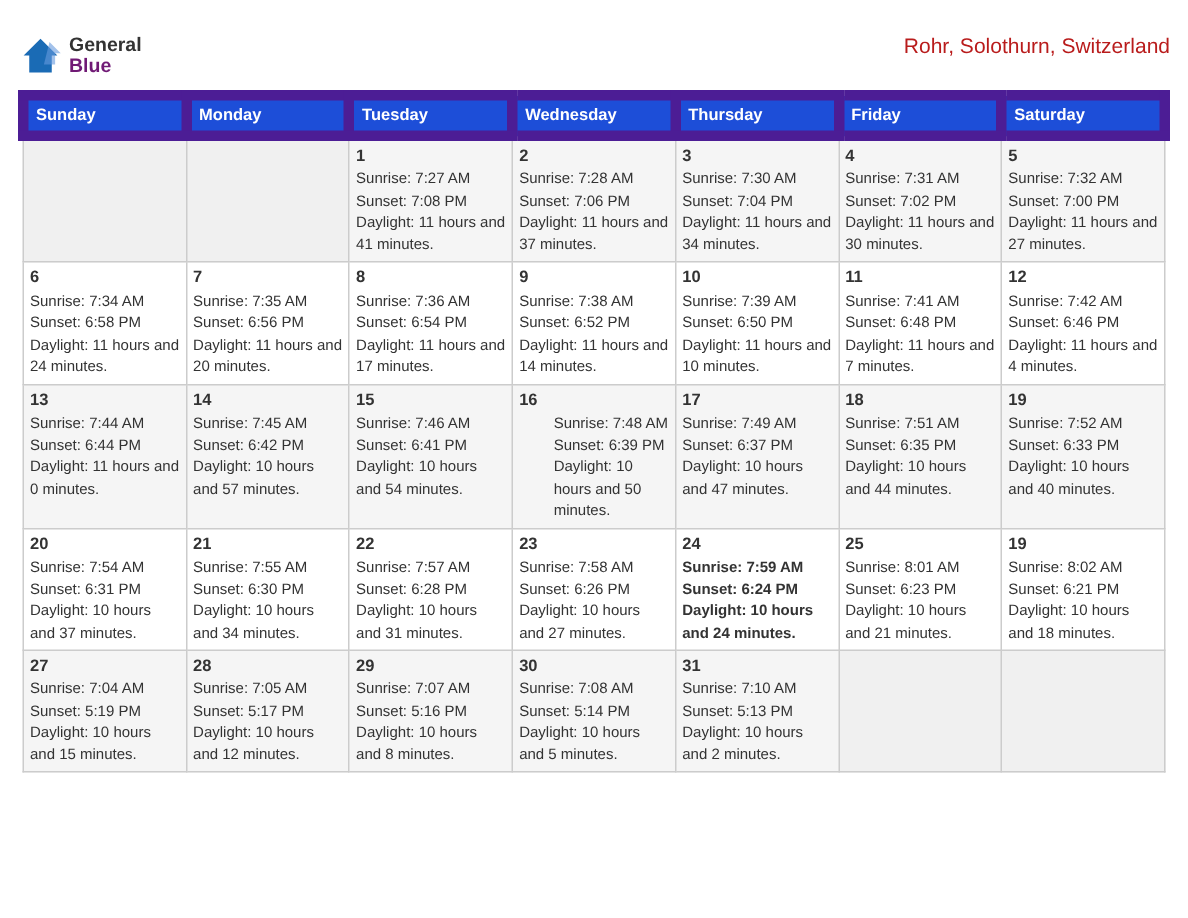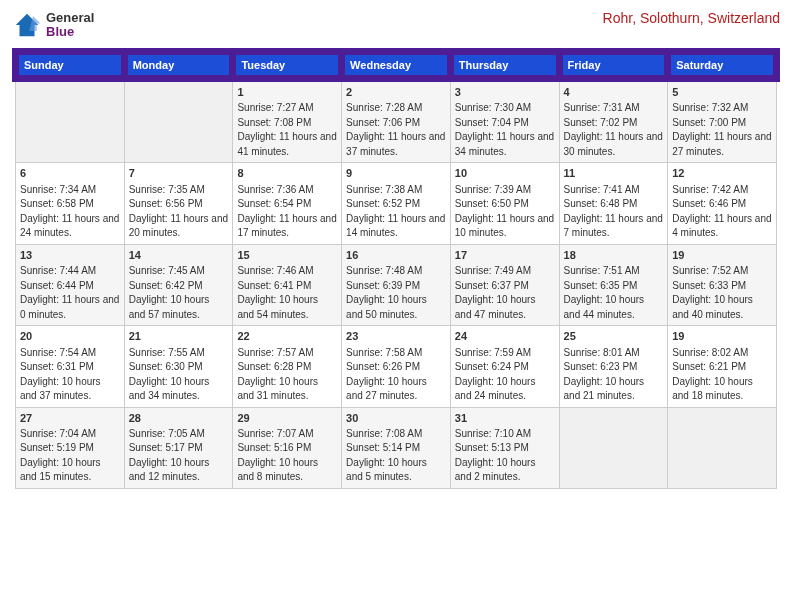--- a/index.html
+++ b/index.html
@@ -6,21 +6,21 @@
     body {
       font-family: Arial, sans-serif;
       background: #fff;
       width: 792px;
       height: 612px;
       overflow: hidden;
     }
     .container {
       width: 792px;
       height: 504px;
-      padding: 10px 12px;
+      padding: 22px 12px;
       background: #fff;
     }
     .header {
       display: flex;
       justify-content: space-between;
       align-items: flex-start;
       margin-bottom: 8px;
     }
     .logo {
       display: flex;
@@ -223,21 +223,21 @@
 Daylight: 10 hours and 57 minutes.</div>
           </td>
           <td>
             <span class="day-num">15</span>
             <div class="day-info" style="white-space: pre-line;">Sunrise: 7:46 AM
 Sunset: 6:41 PM
 Daylight: 10 hours and 54 minutes.</div>
           </td>
           <td>
             <span class="day-num">16</span>
-            <div class="day-info" style="white-space: pre-line;">Sunrise: 7:48 AM
+            <div class="day-info" style="white-space: pre-line; margin-left: 23px;">Sunrise: 7:48 AM
 Sunset: 6:39 PM
 Daylight: 10 hours and 50 minutes.</div>
           </td>
           <td>
             <span class="day-num">17</span>
             <div class="day-info" style="white-space: pre-line;">Sunrise: 7:49 AM
 Sunset: 6:37 PM
 Daylight: 10 hours and 47 minutes.</div>
           </td>
           <td>
@@ -273,21 +273,21 @@
 Daylight: 10 hours and 31 minutes.</div>
           </td>
           <td>
             <span class="day-num">23</span>
             <div class="day-info" style="white-space: pre-line;">Sunrise: 7:58 AM
 Sunset: 6:26 PM
 Daylight: 10 hours and 27 minutes.</div>
           </td>
           <td>
             <span class="day-num">24</span>
-            <div class="day-info" style="white-space: pre-line;">Sunrise: 7:59 AM
+            <div class="day-info" style="white-space: pre-line; font-weight: bold;">Sunrise: 7:59 AM
 Sunset: 6:24 PM
 Daylight: 10 hours and 24 minutes.</div>
           </td>
           <td>
             <span class="day-num">25</span>
             <div class="day-info" style="white-space: pre-line;">Sunrise: 8:01 AM
 Sunset: 6:23 PM
 Daylight: 10 hours and 21 minutes.</div>
           </td>
           <td>

